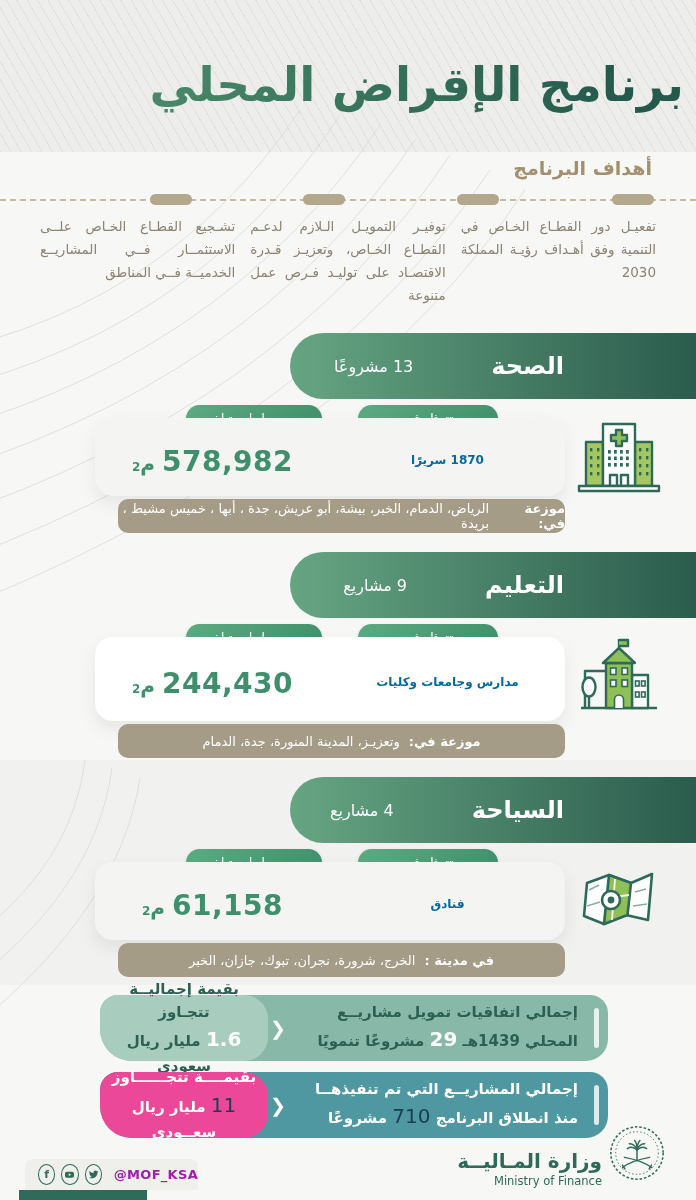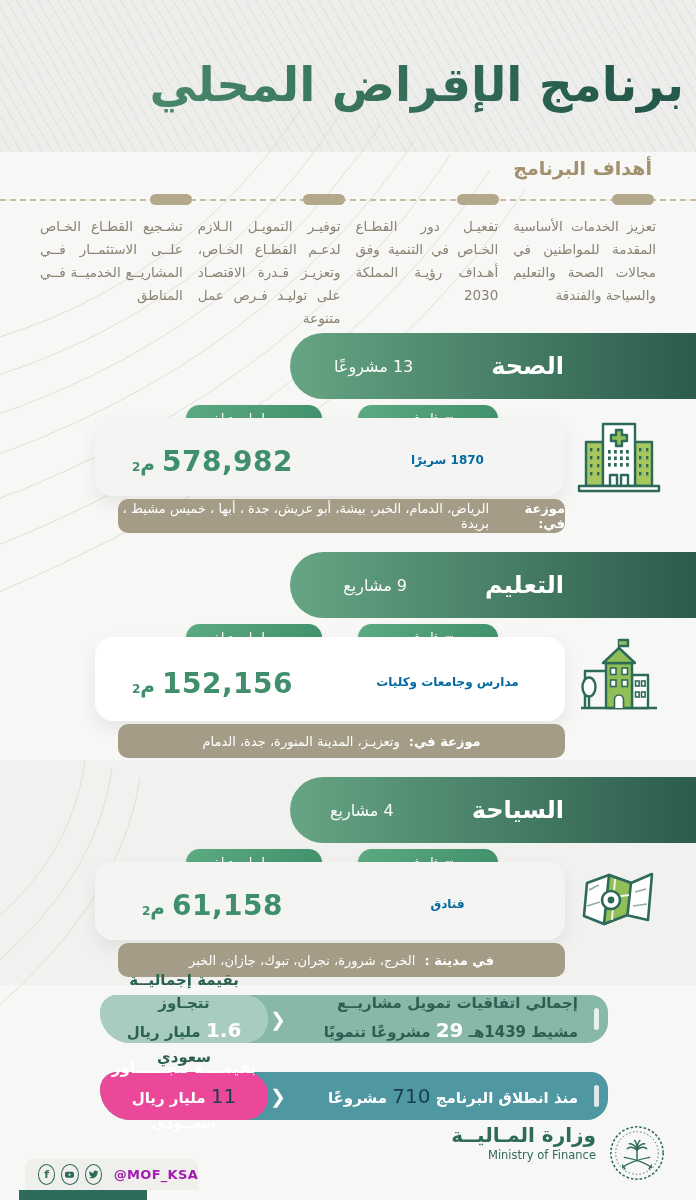--- a/index.html
+++ b/index.html
@@ -50,21 +50,21 @@
     display:flex; align-items:center; justify-content:center; box-shadow:0 2px 4px rgba(0,0,0,.12); }
   .pill-rep { left:358px; width:140px; }
   .pill-area { left:186px; width:136px; }
   .dist-bar { position:absolute; top:166px; left:118px; width:447px; height:34px; background:#a59c87;
     border-radius:10px; color:#fff; font-size:13px; display:flex; align-items:center; justify-content:center; gap:9px; }
   .dist-label { font-weight:bold; }
   .sect-icon { position:absolute; top:83px; left:566px; width:106px; height:84px;
     display:flex; align-items:center; justify-content:center; }
 
   
-  .sum { position:absolute; left:100px; width:508px; height:48px; border-radius:18px 18px 22px 32px; }
+  .sum { position:absolute; left:100px; width:508px; height:66px; border-radius:18px 18px 22px 32px; }
   .sum1 { top:995px; background:#87b8a8; }
   .sum2 { top:1072px; background:#4f97a1; }
   .sum-panel { position:absolute; left:0; top:0; bottom:0; width:168px; border-radius:18px 24px 24px 32px;
     display:flex; flex-direction:column; justify-content:center; text-align:center; padding:0 8px; line-height:1.55; }
   .sum1 .sum-panel { background:#a8cdbf; color:#2c6052; }
   .sum2 .sum-panel { background:#ec4899; color:#ffffff; }
   .sum-main { position:absolute; right:30px; top:50%; transform:translateY(-50%); text-align:right; line-height:1.55; }
   .sum1 .sum-main { color:#2c6052; }
   .sum2 .sum-main { color:#ffffff; }
   .sum-line { font-size:15px; font-weight:bold; }
@@ -74,21 +74,21 @@
   .v-bar { position:absolute; right:9px; top:13px; bottom:13px; width:5px; border-radius:3px; background:rgba(255,255,255,.8); }
   .chevron { position:absolute; left:170px; top:50%; transform:translateY(-50%); color:#fff; font-size:19px; font-weight:bold; }
 
   
   .social-box { position:absolute; left:25px; top:1159px; width:173px; height:31px; background:#efefec;
     border-radius:8px 8px 0 0; display:flex; direction:ltr; align-items:center; gap:6px; padding-left:13px; }
   .s-circle { width:21px; height:21px; border:1.6px solid #2e6a5a; border-radius:50%;
     display:flex; align-items:center; justify-content:center; color:#2e6a5a; font-size:11px; font-weight:bold; cursor:pointer; }
   .handle { margin-left:6px; font-size:13px; font-weight:bold; color:#a21caf; letter-spacing:.3px; direction:ltr; }
   .strip { position:absolute; left:19px; top:1190px; width:128px; height:10px; background:#2e6b5b; }
-  .ministry { position:absolute; right:28px; top:1122px; display:flex; direction:ltr; align-items:flex-start; gap:10px; }
+  .ministry { position:absolute; right:28px; top:1122px; display:flex; direction:ltr; align-items:flex-end; gap:4px; }
   .ministry-text { text-align:right; }
   .ministry-ar { font-size:20px; font-weight:bold; color:#2e6a5a; line-height:1.3; }
   .ministry-en { font-size:11.5px; color:#2e6a5a; }
 </style>
 </head>
 <body>
 
 <div id="page">
 
   <div class="top-band"></div>
@@ -111,21 +111,20 @@
 
   <h1 class="title">برنامج الإقراض المحلي</h1>
 
   <div class="obj-heading">أهداف البرنامج</div>
   <div class="obj-dash"></div>
   <div class="obj-pill" style="left:612px"></div>
   <div class="obj-pill" style="left:457px"></div>
   <div class="obj-pill" style="left:303px"></div>
   <div class="obj-pill" style="left:150px"></div>
   <div class="obj-row">
-    <div class="obj-item">تعزيز الخدمات الأساسية المقدمة للمواطنين في مجالات الصحة والتعليم والسياحة والفندقة</div>
     <div class="obj-item">تفعيـل دور القطـاع الخـاص في التنمية وفق أهـداف رؤيـة المملكة 2030</div>
     <div class="obj-item">توفيـر التمويـل الـلازم لدعـم القطـاع الخـاص، وتعزيـز قـدرة الاقتصـاد على توليـد فـرص عمل متنوعة</div>
     <div class="obj-item">تشـجيع القطـاع الخـاص علــى الاستثمــار فــي المشاريــع الخدميــة فــي المناطق</div>
   </div>
 
   <div class="sect" style="top:333px">
     <div class="banner">
       <span class="banner-name">الصحة</span>
       <span class="banner-count">13 مشروعًا</span>
     </div>
@@ -198,21 +197,21 @@
       <span class="banner-count">9 مشاريع</span>
     </div>
     <div class="pill pill-rep">تتمثل في</div>
     <div class="pill pill-area">بمسطحات تبلغ</div>
     <div class="content-box white">
       <div class="half">
         <div class="rep-value">مدارس وجامعات وكليات</div>
       </div>
       <div class="half">
         <div class="area-wrap">
-          <span class="area-num">152,156</span>
+          <span class="area-num">244,430</span>
           <span class="area-unit">م</span>
             <sup class="area-sup">2</sup>
         </div>
       </div>
     </div>
     <div class="dist-bar" style="top:172px">
       <span class="dist-label">موزعة في:</span>
       <span>وتعزيـز، المدينة المنورة، جدة، الدمام</span>
     </div>
     <div class="sect-icon">
@@ -289,32 +288,33 @@
   </div>
 
   <div class="sum sum1">
     <div class="sum-panel">
       <div class="sum-line">بقيمة إجماليــة تتجـاوز</div>
       <div class="sum-line"><span class="hl">1.6</span> <span>مليار ريال سعودي</span></div>
     </div>
     <span class="chevron">❮</span>
     <div class="sum-main">
       <div class="sum-line">إجمالي اتفاقيات تمويل مشاريــع</div>
-      <div class="sum-line"><span>مشيط 1439هـ</span> <span class="hl">29</span> <span>مشروعًا تنمويًا</span></div>
+      <div class="sum-line"><span>المحلي 1439هـ</span> <span class="hl">29</span> <span>مشروعًا تنمويًا</span></div>
     </div>
     <div class="v-bar"></div>
   </div>
 
   <div class="sum sum2">
     <div class="sum-panel">
       <div class="sum-line">بقيمــــة تتجــــــاوز</div>
       <div class="sum-line"><span class="hl">11</span> <span>مليار ريال سعــودي</span></div>
     </div>
     <span class="chevron">❮</span>
     <div class="sum-main">
+      <div class="sum-line">إجمالي المشاريــع التي تم تنفيذهــا</div>
       <div class="sum-line"><span>منذ انطلاق البرنامج</span> <span class="hl">710</span> <span>مشروعًا</span></div>
     </div>
     <div class="v-bar"></div>
   </div>
 
   <div class="social-box">
     <span class="s-circle">f</span>
     <span class="s-circle">
       <svg width="13" height="13" viewBox="0 0 16 16">
           <rect x="2.5" y="4.5" width="11" height="7.4" rx="2.2" fill="#2e6a5a"></rect>

